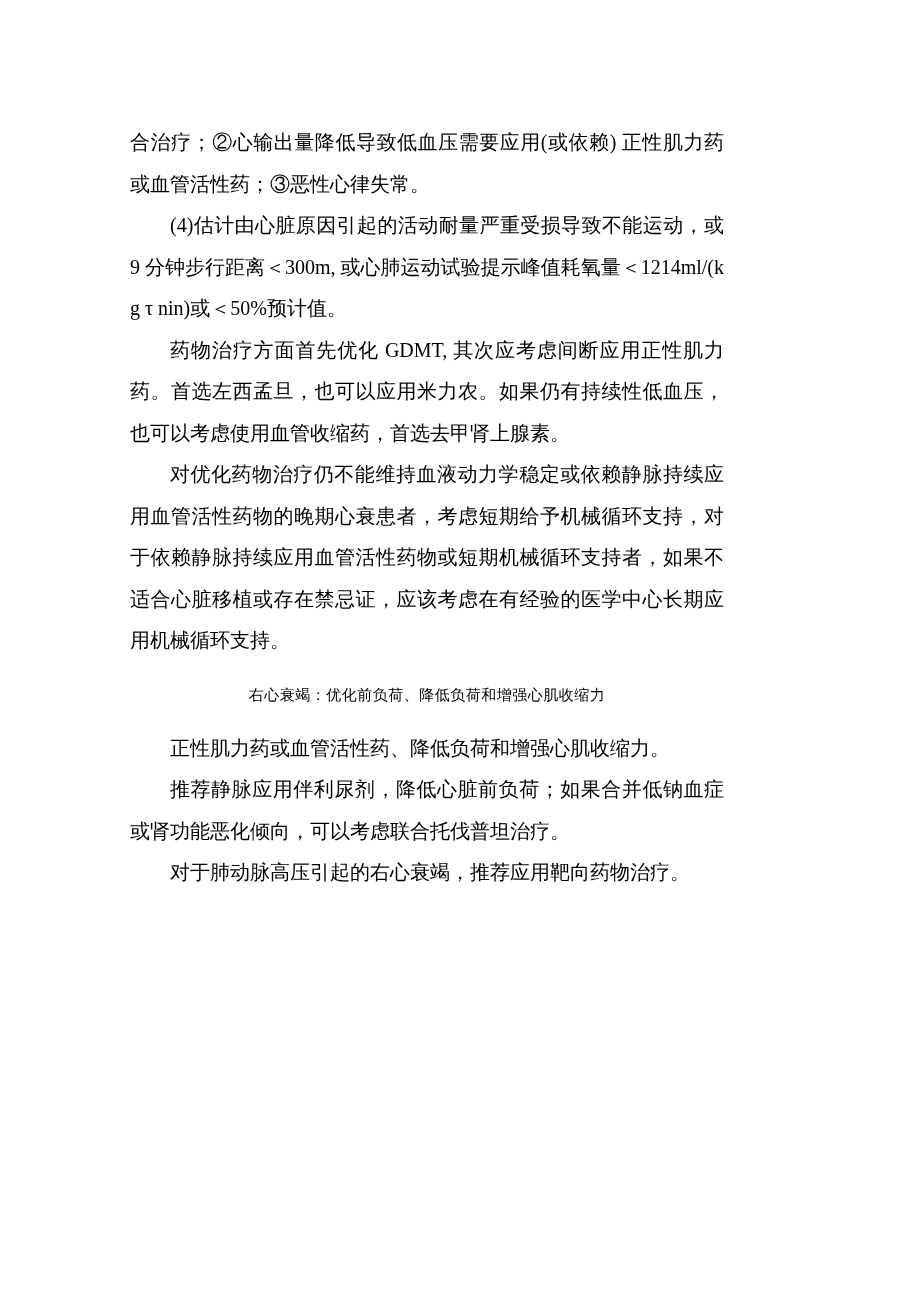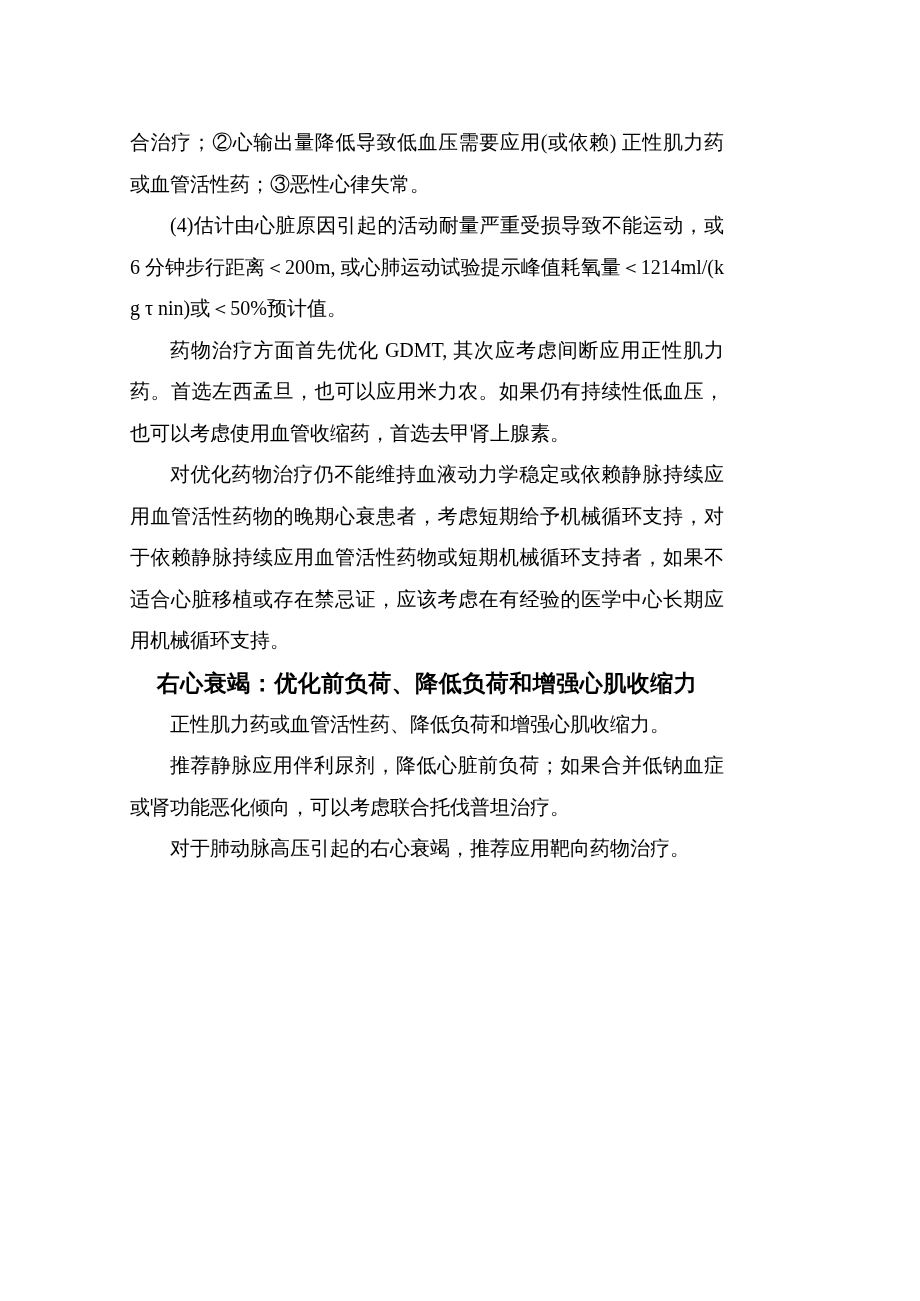--- a/index.html
+++ b/index.html
@@ -27,35 +27,35 @@
     line-height: 41.5px;
     text-align: justify;
     text-justify: inter-character;
     word-break: break-all;
     color: #000000;
   }
   p.body-para.indent {
     text-indent: 2em;
   }
   h2.section-heading {
-    margin: 0;
-    font-size: 23px;
+    margin: 12px;
+    font-size: 15px;
     line-height: 42px;
-    font-weight: 700;
+    font-weight: 400;
     text-align: center;
     font-family: "Liberation Sans", "DejaVu Sans", sans-serif;
     color: #000000;
     letter-spacing: 0.5px;
   }
 </style>
 </head>
 <body style="background: rgb(255, 255, 255);">
 
 <div class="doc-page" id="doc-page" style="background: rgb(255, 255, 255); color: rgb(0, 0, 0);">
     <p class="body-para">合治疗；②心输出量降低导致低血压需要应用(或依赖) 正性肌力药或血管活性药；③恶性心律失常。</p>
-    <p class="body-para indent">(4)估计由心脏原因引起的活动耐量严重受损导致不能运动，或 6 分钟步行距离＜200m, 或心肺运动试验提示峰值耗氧量＜1214ml/(kg τ nin)或＜50%预计值。</p>
+    <p class="body-para indent">(4)估计由心脏原因引起的活动耐量严重受损导致不能运动，或 9 分钟步行距离＜300m, 或心肺运动试验提示峰值耗氧量＜1214ml/(kg τ nin)或＜50%预计值。</p>
     <p class="body-para indent">药物治疗方面首先优化 GDMT, 其次应考虑间断应用正性肌力药。首选左西孟旦，也可以应用米力农。如果仍有持续性低血压，也可以考虑使用血管收缩药，首选去甲肾上腺素。</p>
     <p class="body-para indent">对优化药物治疗仍不能维持血液动力学稳定或依赖静脉持续应用血管活性药物的晚期心衰患者，考虑短期给予机械循环支持，对于依赖静脉持续应用血管活性药物或短期机械循环支持者，如果不适合心脏移植或存在禁忌证，应该考虑在有经验的医学中心长期应用机械循环支持。</p>
     <h2 class="section-heading">右心衰竭：优化前负荷、降低负荷和增强心肌收缩力</h2>
     <p class="body-para indent">正性肌力药或血管活性药、降低负荷和增强心肌收缩力。</p>
     <p class="body-para indent">推荐静脉应用伴利尿剂，降低心脏前负荷；如果合并低钠血症或肾功能恶化倾向，可以考虑联合托伐普坦治疗。</p>
     <p class="body-para indent">对于肺动脉高压引起的右心衰竭，推荐应用靶向药物治疗。</p>
   </div>
 
 </body></html>

